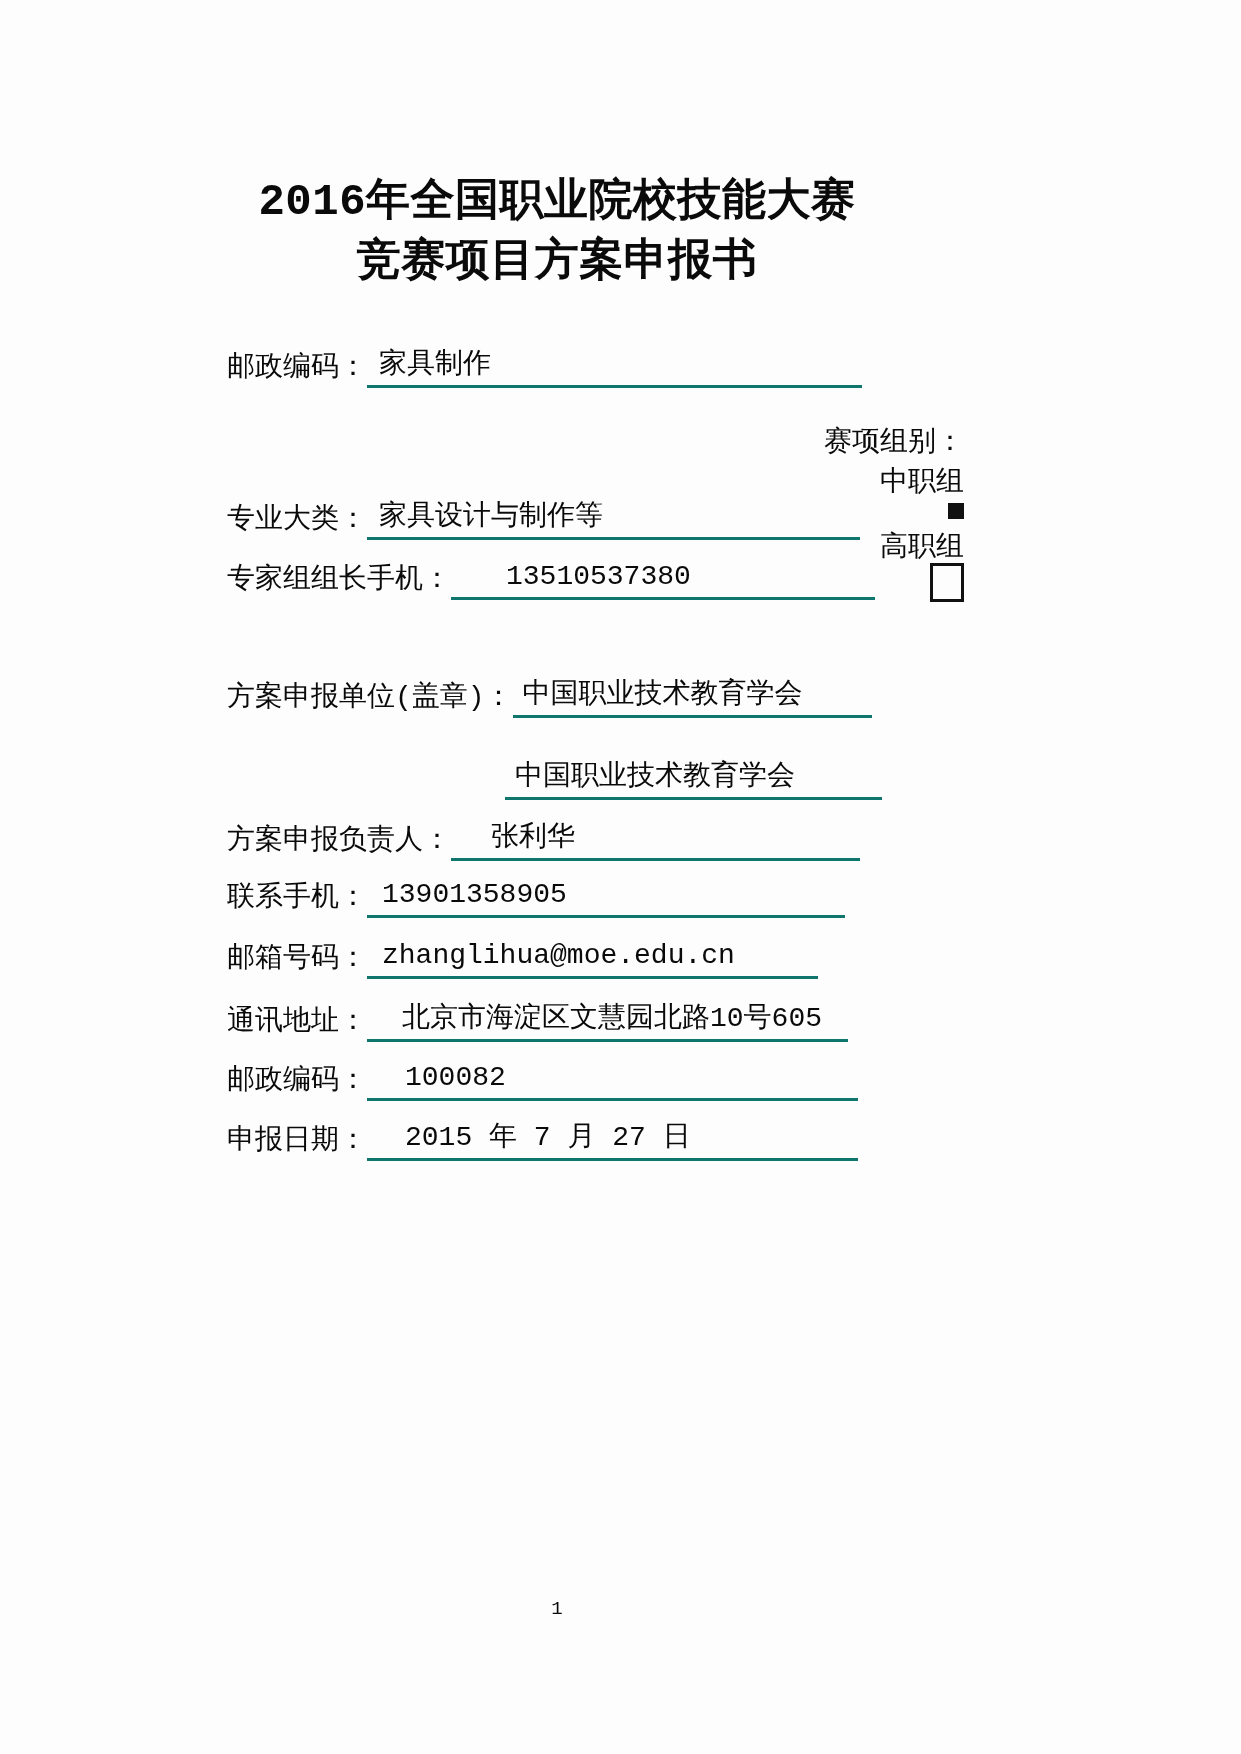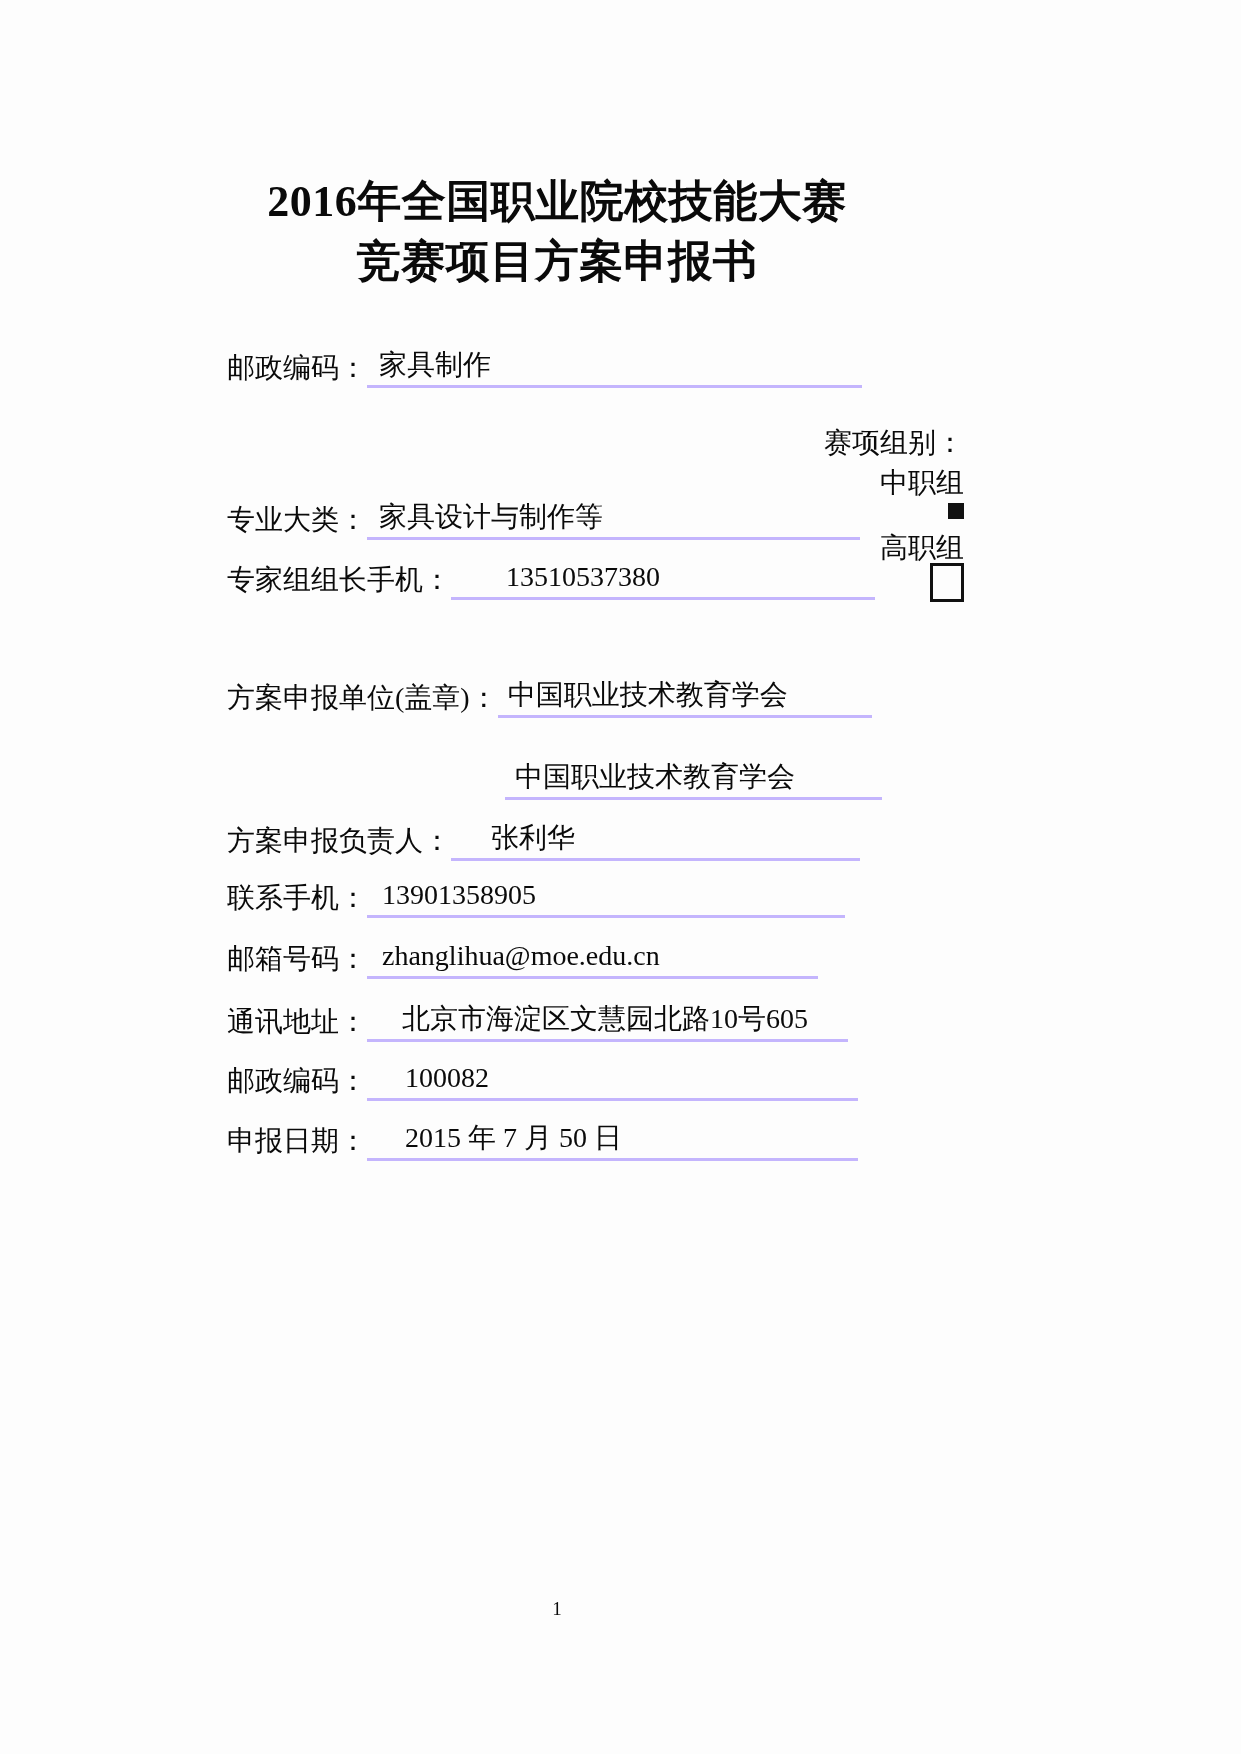--- a/index.html
+++ b/index.html
@@ -2,21 +2,21 @@
 <html><head>
 <meta charset="utf-8">
 <style>
   html,body { margin:0; padding:0; background:#e8e8e8; }
   .page {
     position:relative;
     width:1241px; height:1754px;
     margin:0 auto;
     background:#fdfdfd;
     color:#0a0a0a;
-    font-family:Liberation Serif, serif;
+    font-family:Liberation Mono, monospace;
     overflow:hidden;
   }
   .content { position:absolute; left:150px; top:0; width:814px; }
   .title-block {
     padding-top:172px;
     text-align:center;
     font-size:44px;
     font-weight:700;
     line-height:60px;
     letter-spacing:0.5px;
@@ -25,21 +25,21 @@
   .row {
     display:flex;
     align-items:flex-end;
     height:40px;
     line-height:40px;
     white-space:nowrap;
   }
   .label { flex:0 0 auto; }
   .value {
     flex:1 1 auto;
-    border-bottom:3px solid #c4b5fd;
+    border-bottom:3px solid #0f766e;
     height:40px;
   }
   .spacer { flex:0 0 auto; }
 
   
   .r-name   { width:635px; margin-bottom:35px; }
   .r-group  { margin-bottom:37px;flex-direction:column; }
   .r-major  { width:633px; margin-bottom:20px;margin-top:16px; }
   .r-expert { width:628px; margin-bottom:19px; }
   .r-exphone{ width:648px; margin-bottom:78px; }
@@ -152,20 +152,20 @@
         <span class="value p35">北京市海淀区文慧园北路10号605</span>
       </div>
 
       <div class="row r-post">
         <span class="label">邮政编码：</span>
         <span class="value p38">100082</span>
       </div>
 
       <div class="row r-date">
         <span class="label">申报日期：</span>
-        <span class="value p38">2015 年 7 月 50 日</span>
+        <span class="value p38">2015 年 7 月 27 日</span>
       </div>
 
     </div>
   </div>
 
   <div class="page-number">1</div>
 </div>
 
 </body></html>

